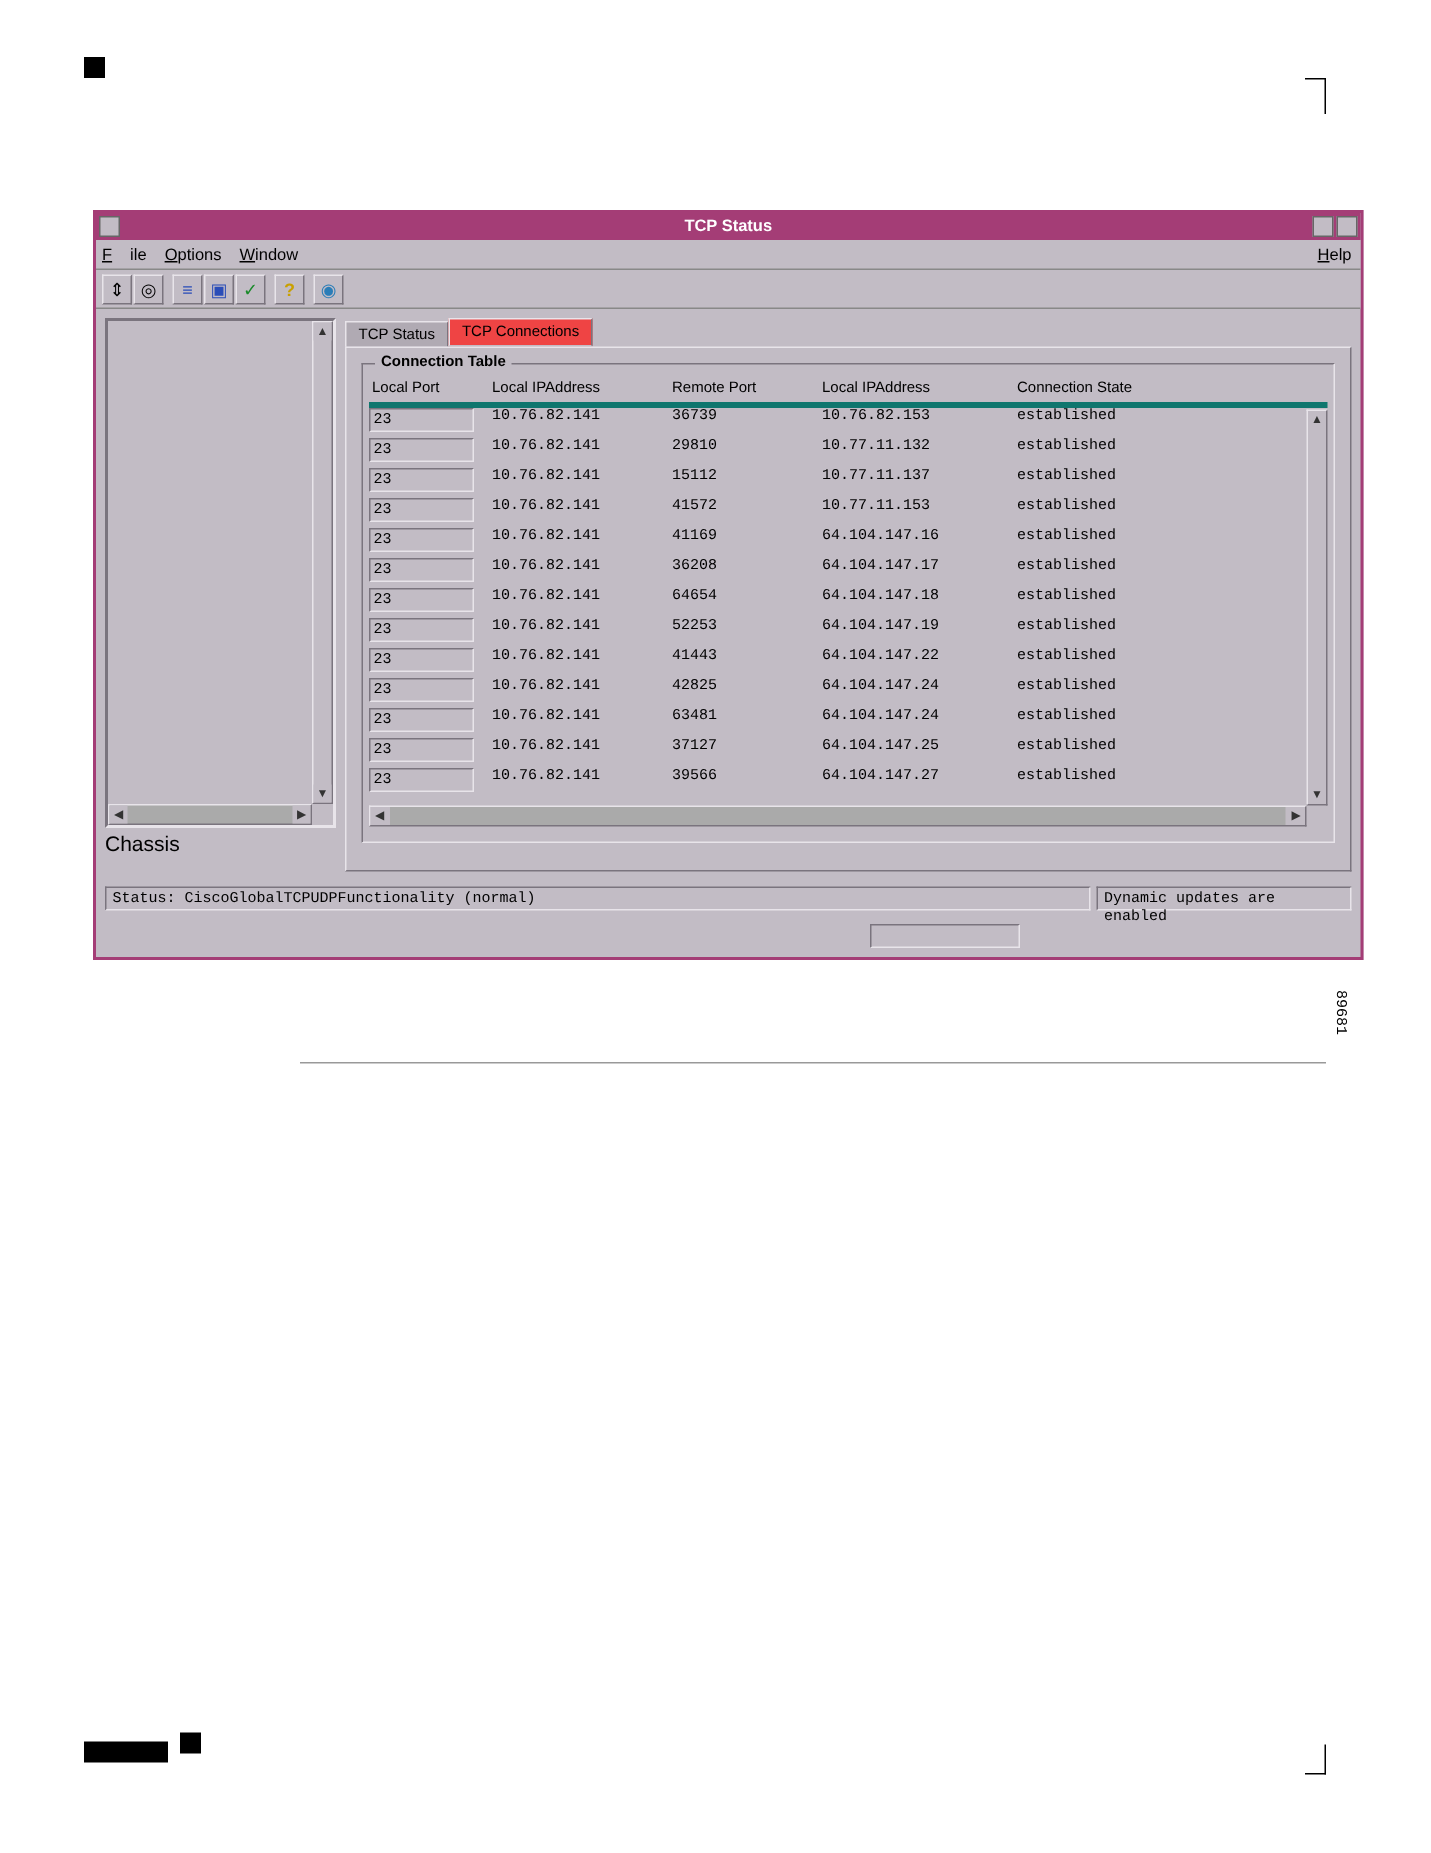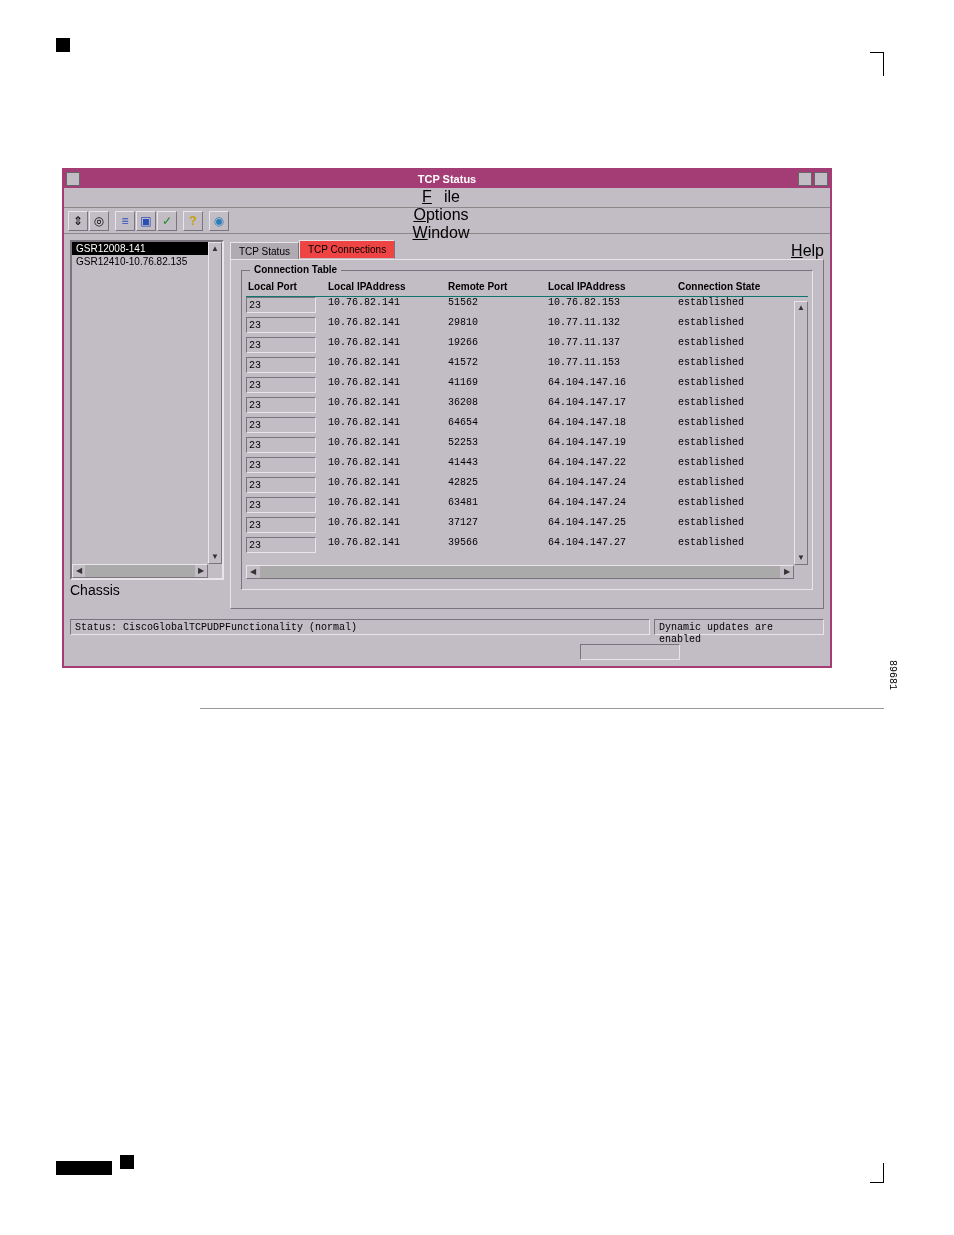--- a/index.html
+++ b/index.html
@@ -37,22 +37,22 @@
       position: absolute;
       right: 0;
       top: 14px;
       width: 14px;
       height: 1px;
       background: #000;
     }
     .window {
       position: absolute;
       left: 62px;
-      top: 168px;
-      width: 770px;
+      top: 140px;
+      width: 847px;
       background: #c2bcc5;
       border: 2px solid #a43d76;
       font-size: 11px;
     }
     .titlebar {
       background: #a43d76;
       color: #fff;
       height: 18px;
       display: flex;
       align-items: center;
@@ -81,22 +81,21 @@
       background: #c2bcc5;
       border: 1px solid #666;
     }
     .menubar {
       background: #c2bcc5;
       border-bottom: 1px solid #888;
       height: 20px;
       display: flex;
       align-items: center;
       padding: 0 4px;
-      font-size: 16px;
-      flex-direction: column;
+      font-size: 11px;
     }
     .menubar span {
       margin-right: 12px;
       cursor: pointer;
     }
     .menubar .help {
       margin-left: auto;
       margin-right: 2px;
     }
     .menubar u { text-decoration: underline; }
@@ -240,23 +239,23 @@
       font-weight: bold;
     }
     .data-table {
       display: flex;
       flex-direction: column;
       height: 300px;
       position: relative;
     }
     .thead {
       display: flex;
-      border-bottom: 1px solid #0f766e;
-      font-size: 10px;
-      font-weight: bold;
+      border-bottom: 4px solid #0f766e;
+      font-size: 10px;
+      font-weight: normal;
       padding: 2px 0 4px 0;
     }
     .tbody {
       flex: 1;
       overflow: hidden;
       position: relative;
     }
     .tbody-inner {
       overflow: hidden;
       width: calc(100% - 14px);
@@ -432,24 +431,20 @@
     <div class="tbtn" style="color:#1a8a2a">✓</div>
     <div class="sep"></div>
     <div class="tbtn" style="color:#c9a000;font-weight:bold">?</div>
     <div class="sep"></div>
     <div class="tbtn" style="color:#2a7db8">◉</div>
   </div>
 
   <div class="content">
     <div class="tree-panel">
       <div class="tree-list">
-        <div class="tree-inner">
-          <div class="tree-item selected">GSR12008-141</div>
-          <div class="tree-item">GSR12410-10.76.82.135</div>
-        </div>
         <div class="tree-vscroll">
           <div class="scroll-arrow">▲</div>
           <div class="scroll-arrow">▼</div>
         </div>
         <div class="tree-hscroll">
           <div class="scroll-arrow">◀</div>
           <div class="scroll-arrow">▶</div>
         </div>
       </div>
       <div class="tree-label">Chassis</div>
@@ -469,35 +464,35 @@
               <div class="tcell col-laddr">Local IPAddress</div>
               <div class="tcell col-rport">Remote Port</div>
               <div class="tcell col-raddr">Local IPAddress</div>
               <div class="tcell col-state">Connection State</div>
             </div>
             <div class="tbody">
               <div class="tbody-inner" id="tbody-inner">
                   <div class="trow">
                     <div class="tcell col-lport">23</div>
                     <div class="tcell col-laddr">10.76.82.141</div>
-                    <div class="tcell col-rport">51562</div>
+                    <div class="tcell col-rport">36739</div>
                     <div class="tcell col-raddr">10.76.82.153</div>
                     <div class="tcell col-state">established</div>
                   </div>
                   <div class="trow">
                     <div class="tcell col-lport">23</div>
                     <div class="tcell col-laddr">10.76.82.141</div>
                     <div class="tcell col-rport">29810</div>
                     <div class="tcell col-raddr">10.77.11.132</div>
                     <div class="tcell col-state">established</div>
                   </div>
                   <div class="trow">
                     <div class="tcell col-lport">23</div>
                     <div class="tcell col-laddr">10.76.82.141</div>
-                    <div class="tcell col-rport">19266</div>
+                    <div class="tcell col-rport">15112</div>
                     <div class="tcell col-raddr">10.77.11.137</div>
                     <div class="tcell col-state">established</div>
                   </div>
                   <div class="trow">
                     <div class="tcell col-lport">23</div>
                     <div class="tcell col-laddr">10.76.82.141</div>
                     <div class="tcell col-rport">41572</div>
                     <div class="tcell col-raddr">10.77.11.153</div>
                     <div class="tcell col-state">established</div>
                   </div>

